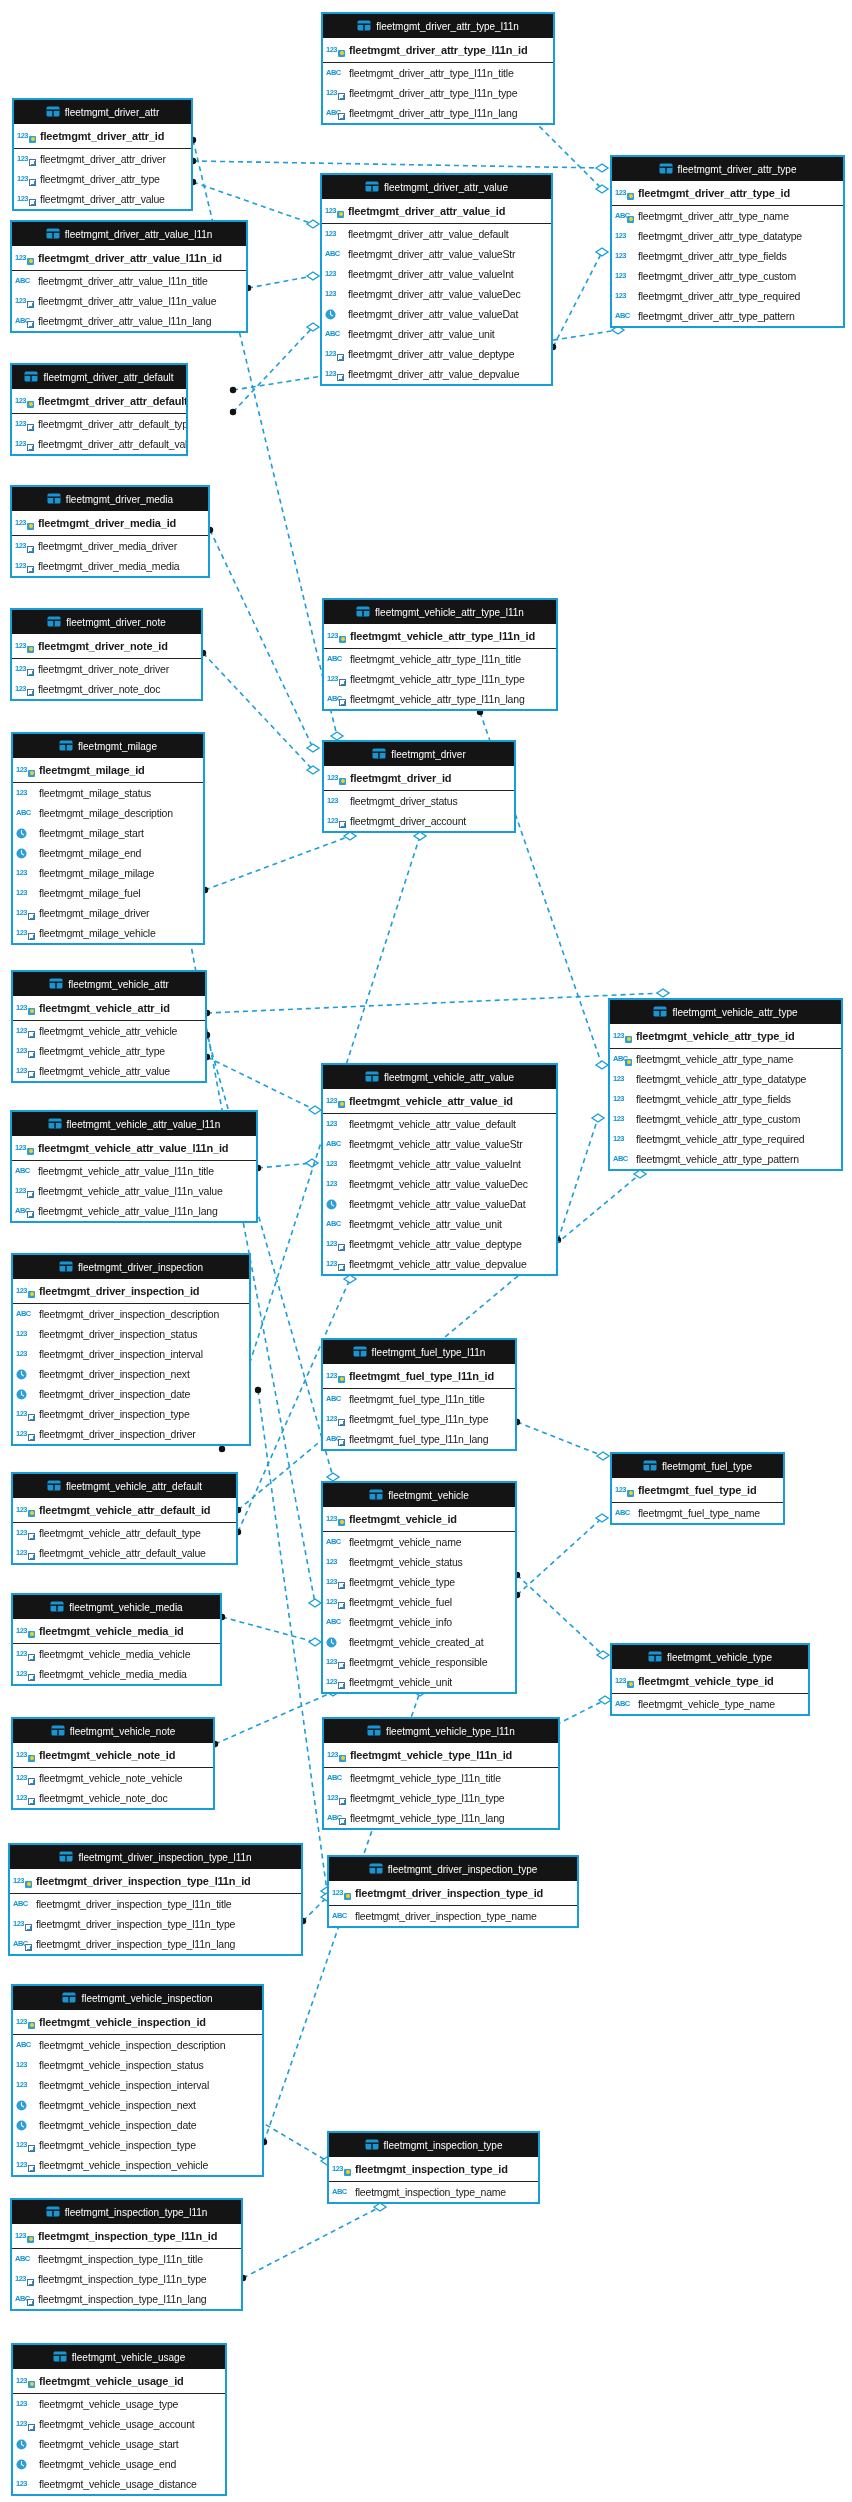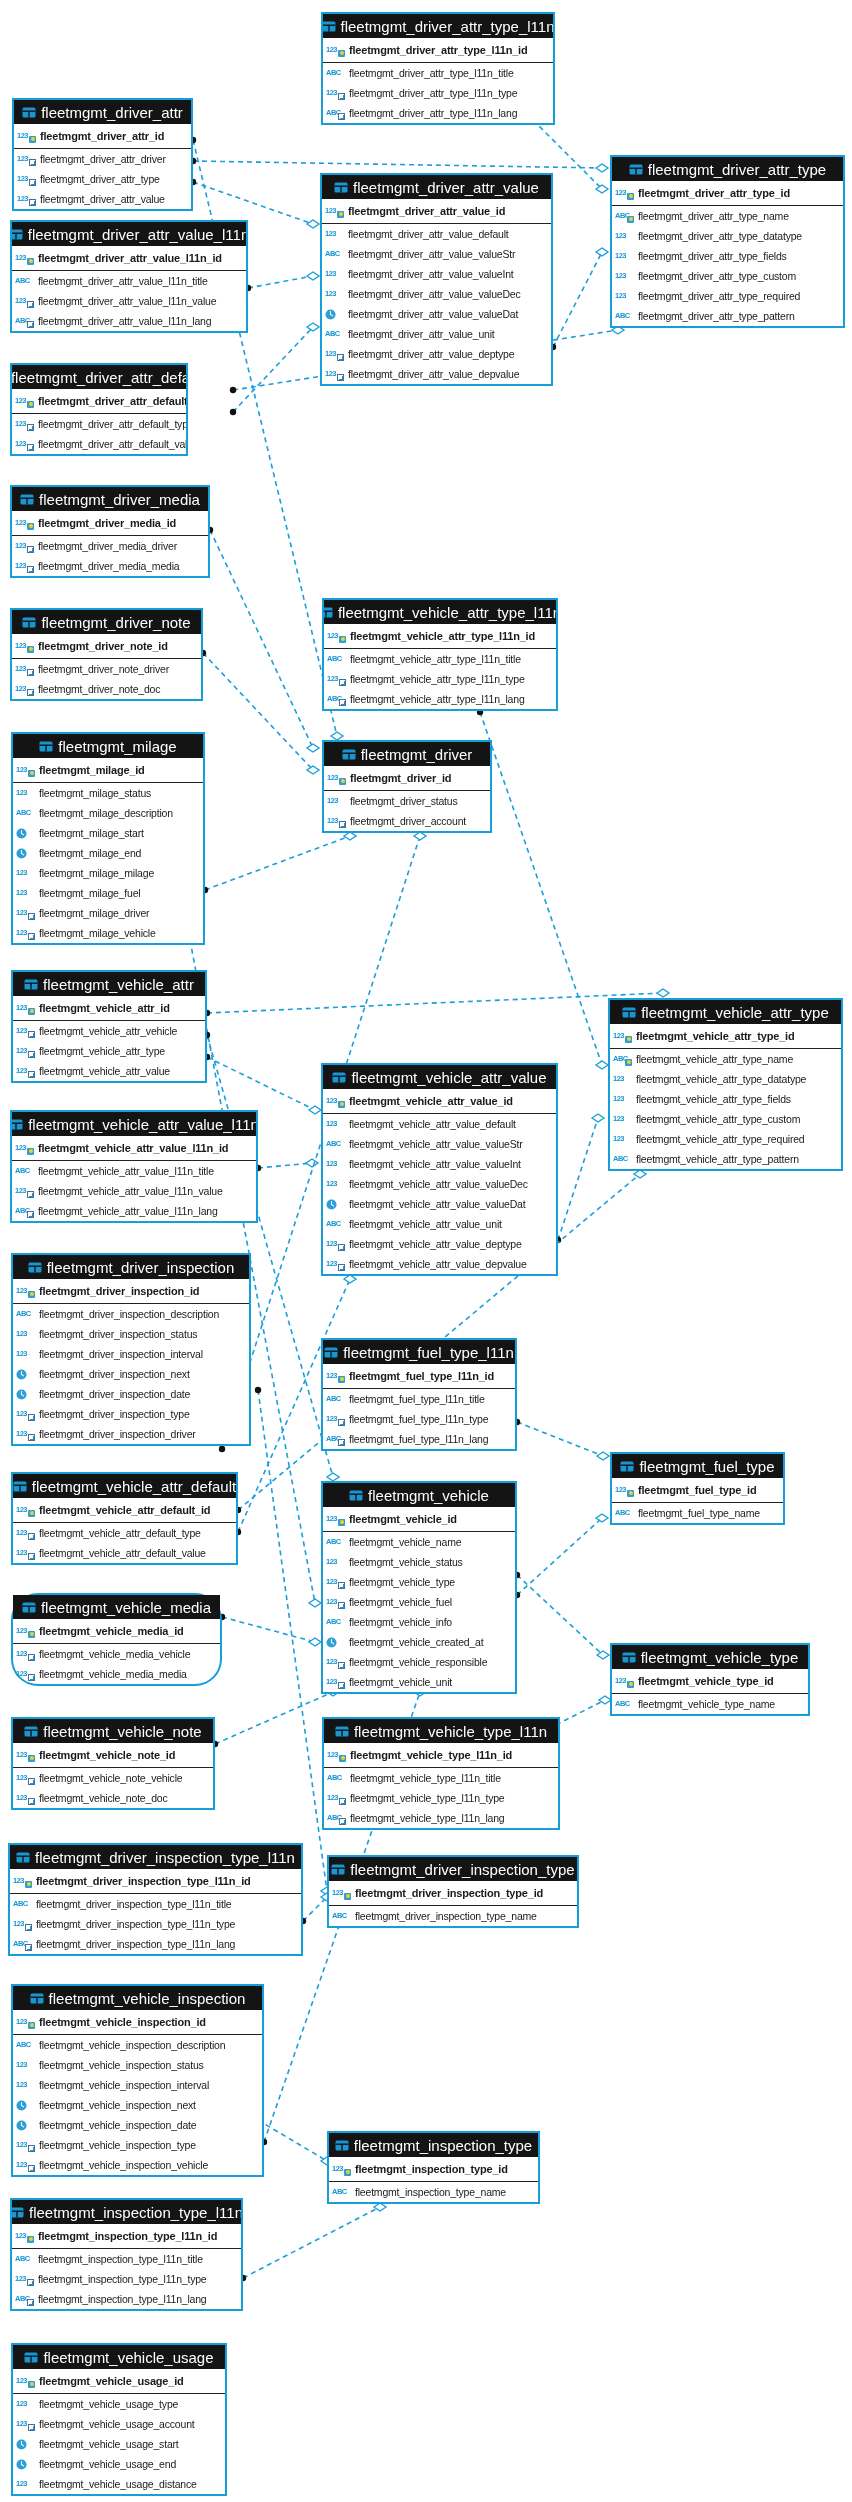--- a/index.html
+++ b/index.html
@@ -1,21 +1,21 @@
 <!DOCTYPE html>
 <html><head>
 <meta charset="utf-8">
 <style>
   html,body{margin:0;padding:0;}
   body{width:852px;height:2502px;position:relative;background:#ffffff;
        font-family:"Liberation Sans","DejaVu Sans",sans-serif;overflow:hidden;}
   #edges{position:absolute;left:0;top:0;z-index:0;}
   .tbl{position:absolute;z-index:1;background:#ffffff;border:2px solid #179ed9;box-sizing:border-box;}
   .hdr{background:#141414;color:#ffffff;height:24px;display:flex;align-items:center;
-       justify-content:center;font-size:15px;gap:5px;white-space:nowrap;overflow:hidden;}
+       justify-content:center;font-size:10px;gap:5px;white-space:nowrap;overflow:hidden;}
   .row{display:flex;align-items:center;height:20px;padding:0 3px 0 3px;font-size:10.5px;
        color:#1a1a1a;white-space:nowrap;overflow:hidden;letter-spacing:-0.2px;}
   .row.pk{height:24px;font-weight:bold;font-size:11px;border-bottom:1.5px solid #222;}
   .ic{position:relative;width:20px;min-width:20px;display:inline-flex;align-items:center;
       justify-content:flex-start;margin-right:3px;}
   .ic .txt{color:#1796d2;font-weight:bold;font-size:7.5px;letter-spacing:-0.5px;line-height:1;}
   .badge{position:absolute;right:1px;bottom:-3px;width:7px;height:7px;box-sizing:border-box;}
   .badge.key{background:#2d9fd8;border-radius:1px;}
   .badge.key i{position:absolute;left:1.5px;top:1.5px;width:4px;height:4px;background:#f7d117;
       border-radius:50%;display:block;}
@@ -683,21 +683,21 @@
       <div class="row">
         <span class="ic">
           <span class="txt">ABC</span>
           <span class="badge fk">
             <i></i>
           </span>
         </span>
         <span>fleetmgmt_vehicle_attr_type_l11n_lang</span>
       </div>
     </div>
-    <div class="tbl" style="left: 322px; top: 740px; width: 170px;">
+    <div class="tbl" style="left: 322px; top: 740px; width: 194px;">
       <div class="hdr">
         <span><svg class="hicon" viewBox="0 0 14 11">
             <rect x="0.5" y="0.5" width="13" height="10" rx="1.5" fill="#1796d2"></rect>
             <line x1="0.5" y1="4.2" x2="13.5" y2="4.2" stroke="#141414" stroke-width="1.4"></line>
             <line x1="7" y1="4.2" x2="7" y2="10.5" stroke="#141414" stroke-width="1.4"></line>
           </svg></span>
         <span>fleetmgmt_driver</span>
       </div>
       <div class="row pk">
         <span class="ic">
@@ -1200,21 +1200,21 @@
       <div class="row">
         <span class="ic">
           <span class="txt">123</span>
           <span class="badge fk">
             <i></i>
           </span>
         </span>
         <span>fleetmgmt_vehicle_unit</span>
       </div>
     </div>
-    <div class="tbl" style="left: 11px; top: 1593px; width: 211px; border-radius: 27px;">
+    <div class="tbl" style="left: 11px; top: 1593px; width: 211px;">
       <div class="hdr">
         <span><svg class="hicon" viewBox="0 0 14 11">
             <rect x="0.5" y="0.5" width="13" height="10" rx="1.5" fill="#1796d2"></rect>
             <line x1="0.5" y1="4.2" x2="13.5" y2="4.2" stroke="#141414" stroke-width="1.4"></line>
             <line x1="7" y1="4.2" x2="7" y2="10.5" stroke="#141414" stroke-width="1.4"></line>
           </svg></span>
         <span>fleetmgmt_vehicle_media</span>
       </div>
       <div class="row pk">
         <span class="ic">

